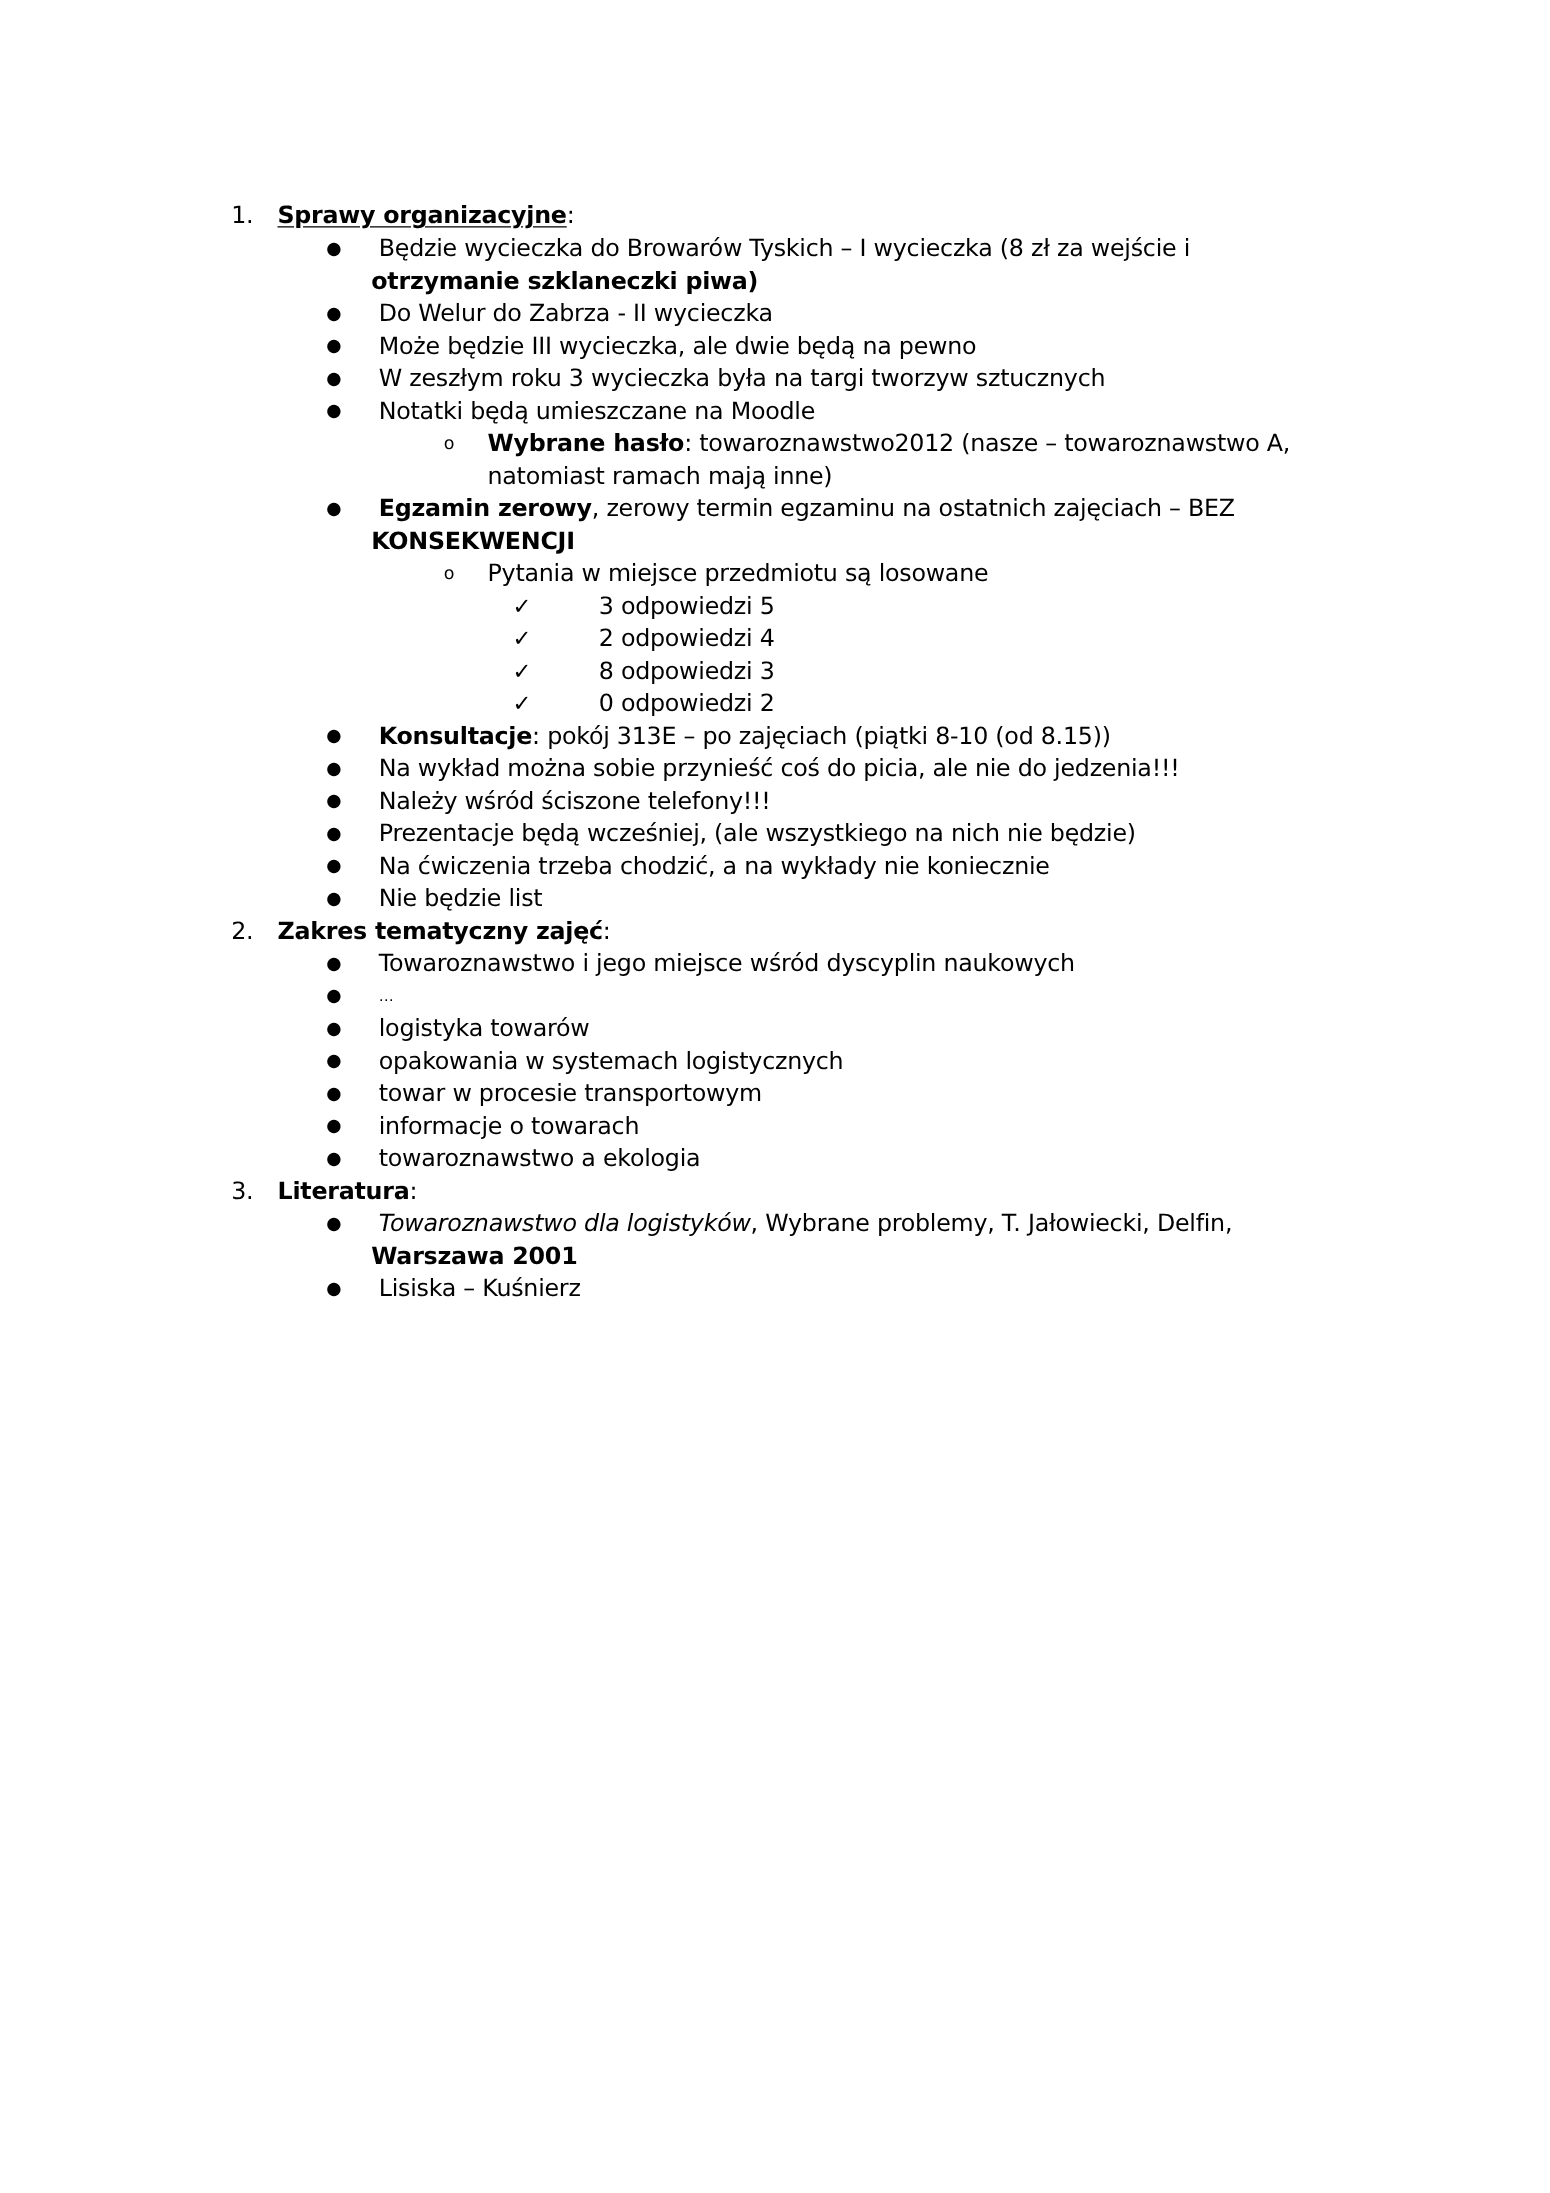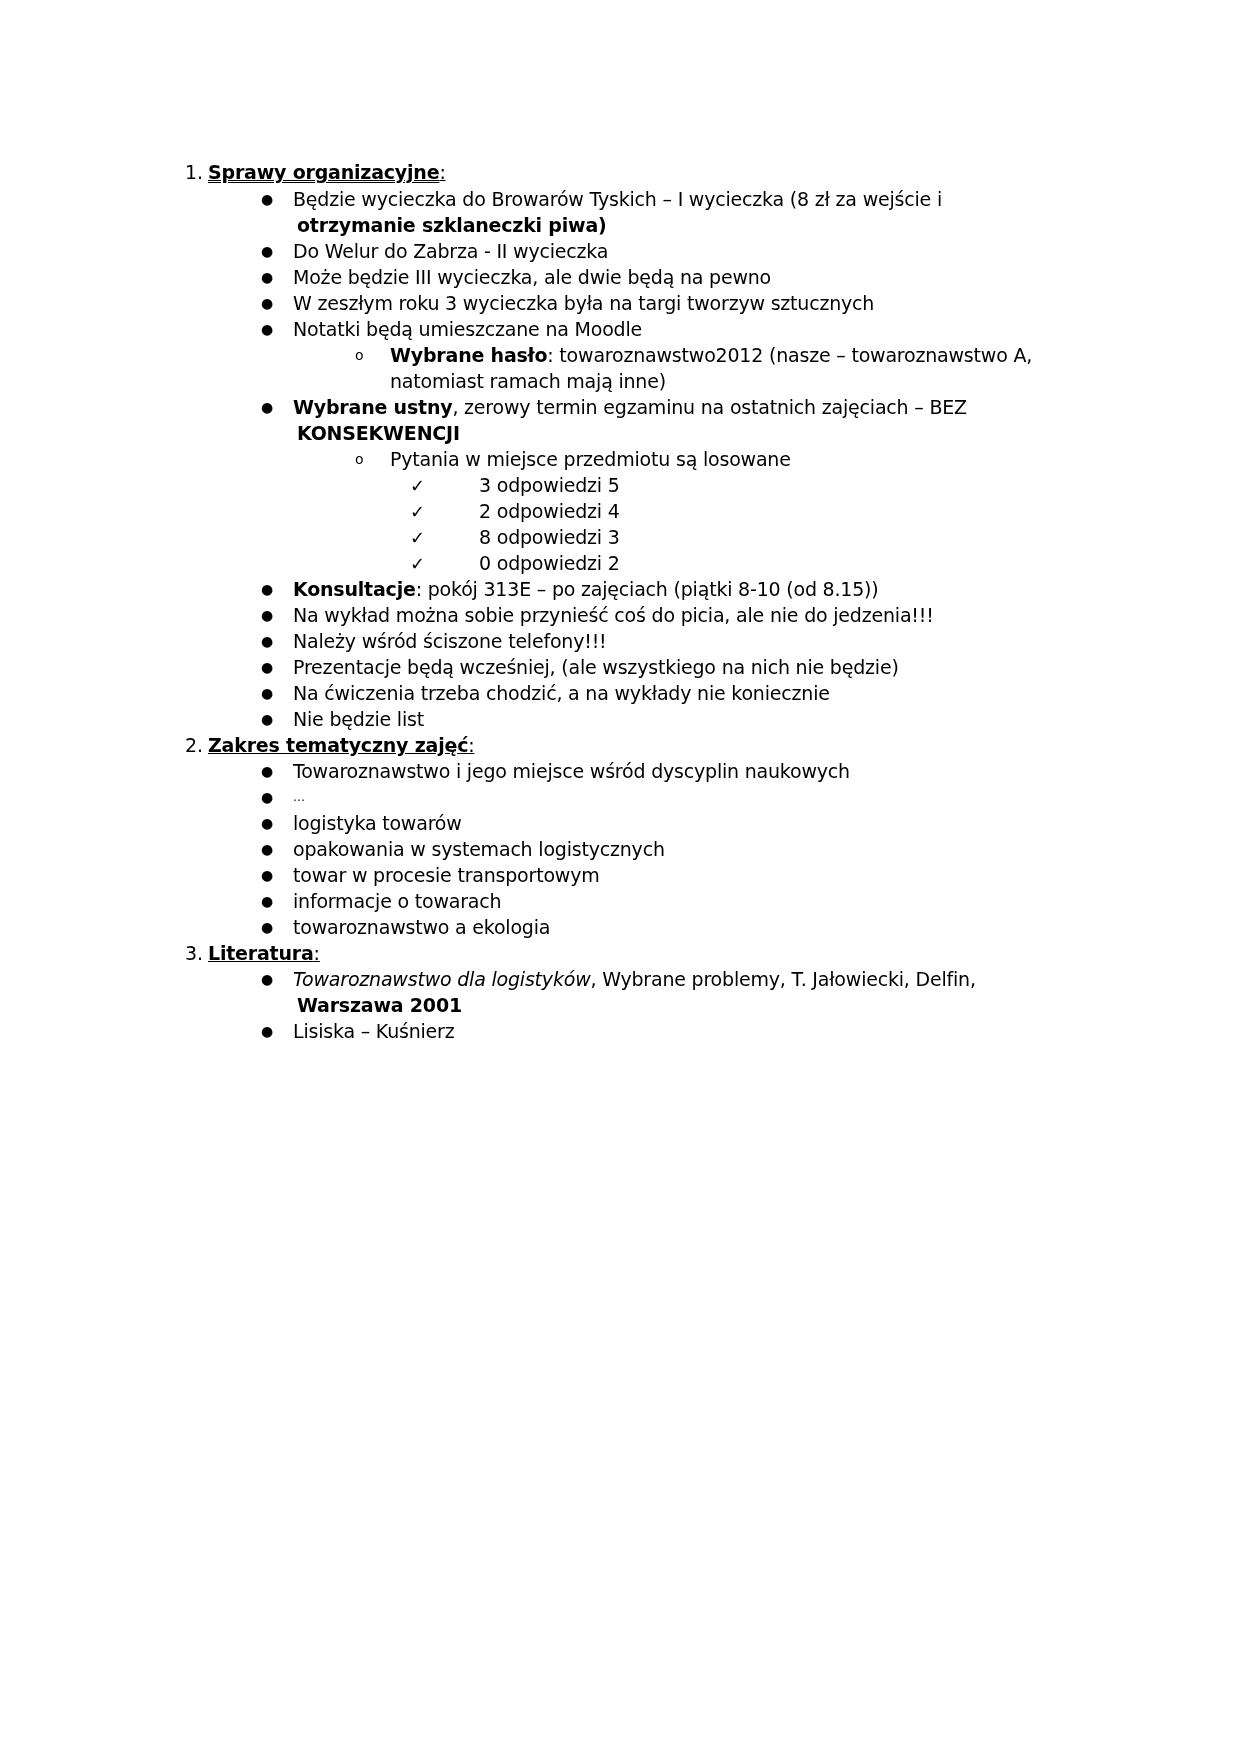--- a/index.html
+++ b/index.html
@@ -1,24 +1,24 @@
 <!DOCTYPE html>
 <html><head>
 <meta charset="utf-8">
 <style>
   html, body { margin: 0; padding: 0; background: #ffffff; }
   body { width: 1240px; height: 1754px; position: relative; overflow: hidden;
          font-family: "DejaVu Sans", sans-serif; color: #000; }
   .page { position: absolute; left: 0; top: 0; width: 1240px; height: 1754px; background: #fff; }
   .line { position: absolute; height: 29px; line-height: 29px; font-size: 19px; white-space: nowrap; letter-spacing: -0.2px; }
   .num { position: absolute; left: 185px; }
-  .heading { position: absolute; left: 208px; font-weight: bold; text-decoration: underline; }
+  .heading { position: absolute; left: 222px; font-weight: bold; }
   .heading u { text-decoration: underline; text-underline-offset: 3px; }
   .bullet { position: absolute; left: 261px; font-size: 14px; }
-  .btext { position: absolute; left: 293px; }
+  .btext { position: absolute; left: 303px; }
   .cont { position: absolute; left: 297px; font-weight: bold; }
   .sub { position: absolute; left: 355px; font-size: 14px; }
   .stext { position: absolute; left: 390px; }
   .scont { position: absolute; left: 390px; }
   .check { position: absolute; left: 410px; font-size: 18px; }
   .ctext { position: absolute; left: 447px; margin-left: 32px; }
   b { font-weight: bold; }
   i { font-style: italic; }
 </style>
 </head>
@@ -62,21 +62,21 @@
   <div class="line" style="top:341px;">
     <span class="sub">o</span>
     <span class="stext"><b>Wybrane hasło</b><span>: towaroznawstwo2012 (nasze – towaroznawstwo A,</span></span>
   </div>
   <div class="line" style="top:367px;">
     <span class="scont">natomiast ramach mają inne)</span>
   </div>
 
   <div class="line" style="top:393px;">
     <span class="bullet">●</span>
-    <span class="btext"><b>Wybrane ustny</b><span>, zerowy termin egzaminu na ostatnich zajęciach – BEZ</span></span>
+    <span class="btext"><b>Egzamin zerowy</b><span>, zerowy termin egzaminu na ostatnich zajęciach – BEZ</span></span>
   </div>
   <div class="line" style="top:419px;">
     <span class="cont">KONSEKWENCJI</span>
   </div>
   <div class="line" style="top:445px;">
     <span class="sub">o</span>
     <span class="stext">Pytania w miejsce przedmiotu są losowane</span>
   </div>
   <div class="line" style="top:471px;">
     <span class="check">✓</span>

